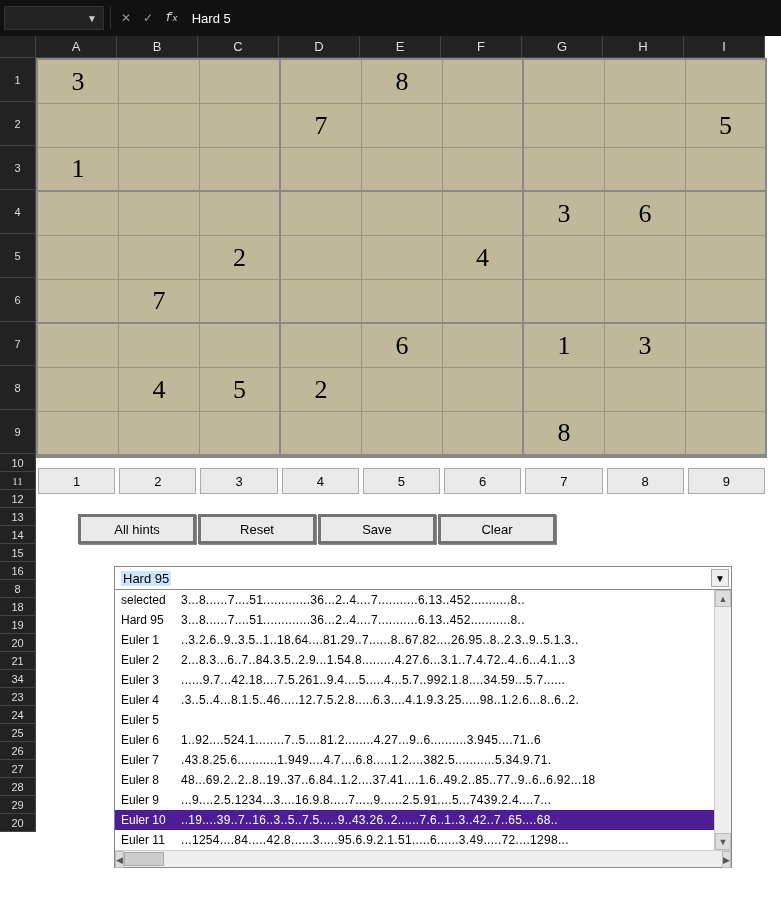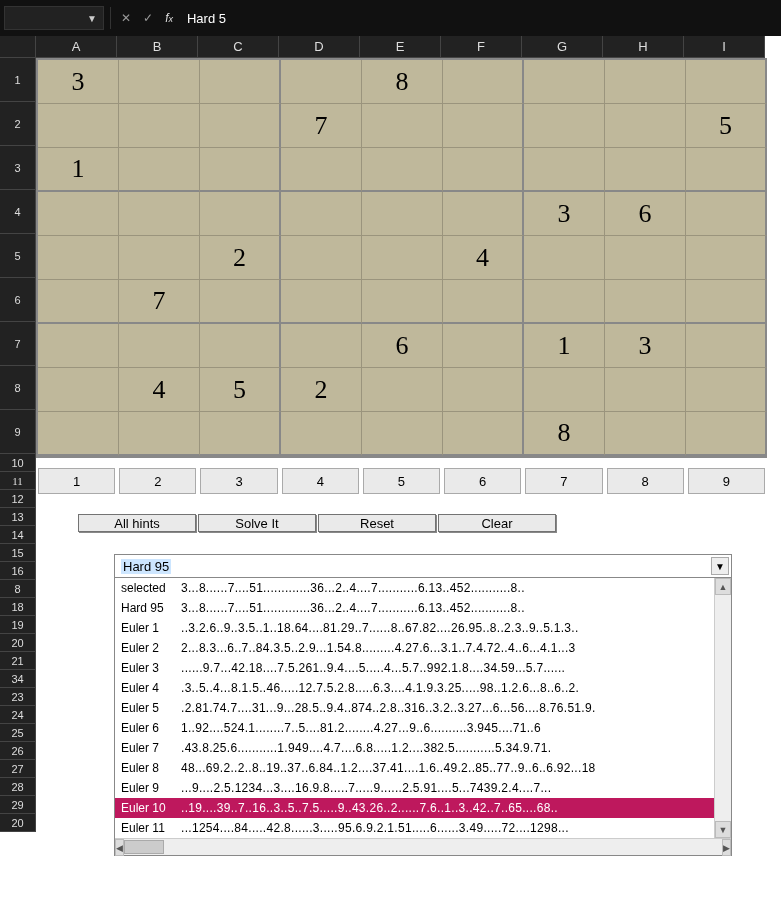--- a/index.html
+++ b/index.html
@@ -38,21 +38,21 @@
     height: 22px;
     background: #333;
     margin: 0 2px;
   }
   .fx-cancel, .fx-accept, .fx-label {
     color: #999;
     font-size: 12px;
     padding: 0 4px;
     font-family: Arial, sans-serif;
   }
-  .fx-label { font-style: italic; font-family: Liberation Sans, sans-serif; color:#ddd; }
+  .fx-label { font-style: italic; font-family: Liberation Mono, monospace; color:#ddd; }
   .formula-input {
     background: #111;
     border: none;
     color: #fff;
     font-size: 13px;
     height: 22px;
     flex: 1;
     padding: 0 6px;
     outline: none;
   }
@@ -151,23 +151,23 @@
   }
 
   .action-row {
     display: flex;
     gap: 0;
     margin-top: 20px;
     margin-left: 42px;
   }
   .act-btn {
     width: 118px;
-    height: 18px;
+    height: 30px;
     background: #eaeaea;
-    border: 1px solid #737373;
+    border: 3px solid #737373;
     font-size: 13px;
     display: flex;
     align-items: center;
     justify-content: center;
     cursor: pointer;
     box-shadow: 1px 1px 0 #888;
     margin-right: 2px;
   }
 
   .dropdown-wrap {
@@ -218,21 +218,21 @@
     width: 60px;
     flex-shrink: 0;
   }
   .dd-row .val {
     flex: 1;
     overflow: hidden;
     font-family: Arial, sans-serif;
     letter-spacing: 0.3px;
   }
   .dd-row.hi {
-    background: #be185d;
+    background: #4c1d95;
     color: #fff;
   }
   .dd-scroll {
     position:absolute;
     right:0; top:0; bottom:17px;
     width:17px;
     background:#eee;
     border-left:1px solid #ccc;
     display:flex; flex-direction:column;
   }
@@ -407,22 +407,22 @@
       <div class="num-btn">4</div>
       <div class="num-btn">5</div>
       <div class="num-btn">6</div>
       <div class="num-btn">7</div>
       <div class="num-btn">8</div>
       <div class="num-btn">9</div>
     </div>
 
     <div class="action-row">
       <div class="act-btn">All hints</div>
-      <div class="act-btn">Solve It</div>
       <div class="act-btn">Reset</div>
+      <div class="act-btn">Save</div>
       <div class="act-btn">Clear</div>
     </div>
 
     <div class="dropdown-wrap">
       <div class="dd-top">
         <span class="sel">Hard 95</span>
         <div class="dd-arrow">▼</div>
       </div>
       <div class="dd-list" id="dd-list" style="padding-bottom:17px; padding-right:17px;">
 
@@ -445,21 +445,20 @@
           <div class="dd-row">
             <span class="label">Euler 3</span>
             <span class="val">......9.7...42.18....7.5.261..9.4....5.....4...5.7..992.1.8....34.59...5.7......</span>
           </div>
           <div class="dd-row">
             <span class="label">Euler 4</span>
             <span class="val">.3..5..4...8.1.5..46.....12.7.5.2.8.....6.3....4.1.9.3.25.....98..1.2.6...8..6..2.</span>
           </div>
           <div class="dd-row">
             <span class="label">Euler 5</span>
-            <span class="val">.2.81.74.7....31...9...28.5..9.4..874..2.8..316..3.2..3.27...6...56....8.76.51.9.</span>
           </div>
           <div class="dd-row">
             <span class="label">Euler 6</span>
             <span class="val">1..92....524.1........7..5....81.2........4.27...9..6..........3.945....71..6</span>
           </div>
           <div class="dd-row">
             <span class="label">Euler 7</span>
             <span class="val">.43.8.25.6...........1.949....4.7....6.8.....1.2....382.5...........5.34.9.71.</span>
           </div>
           <div class="dd-row">

